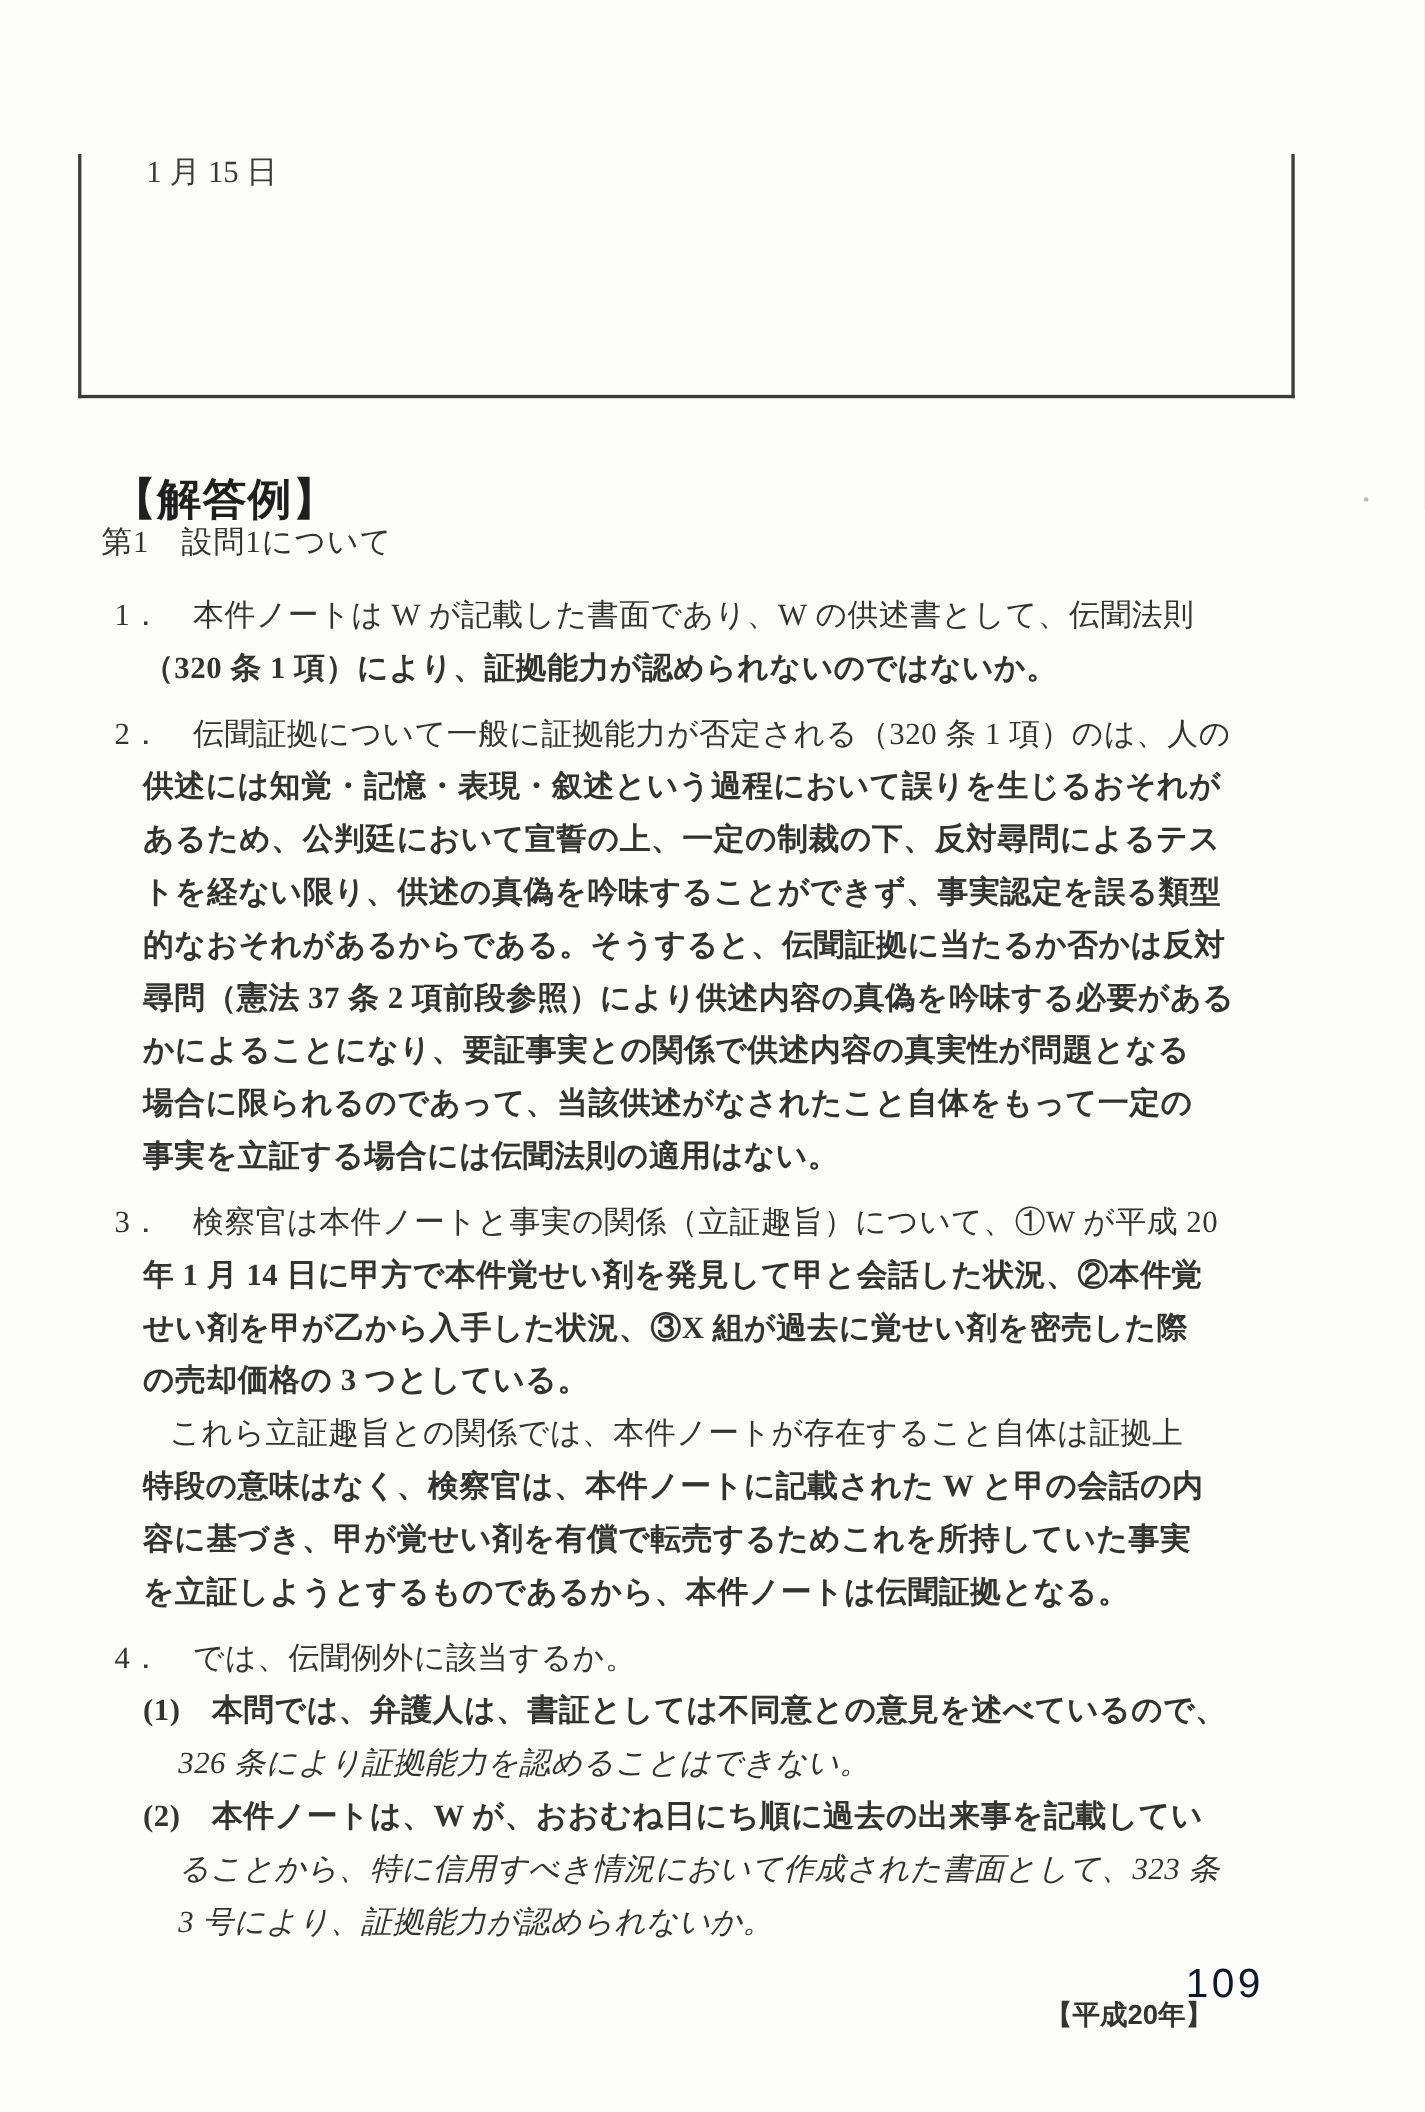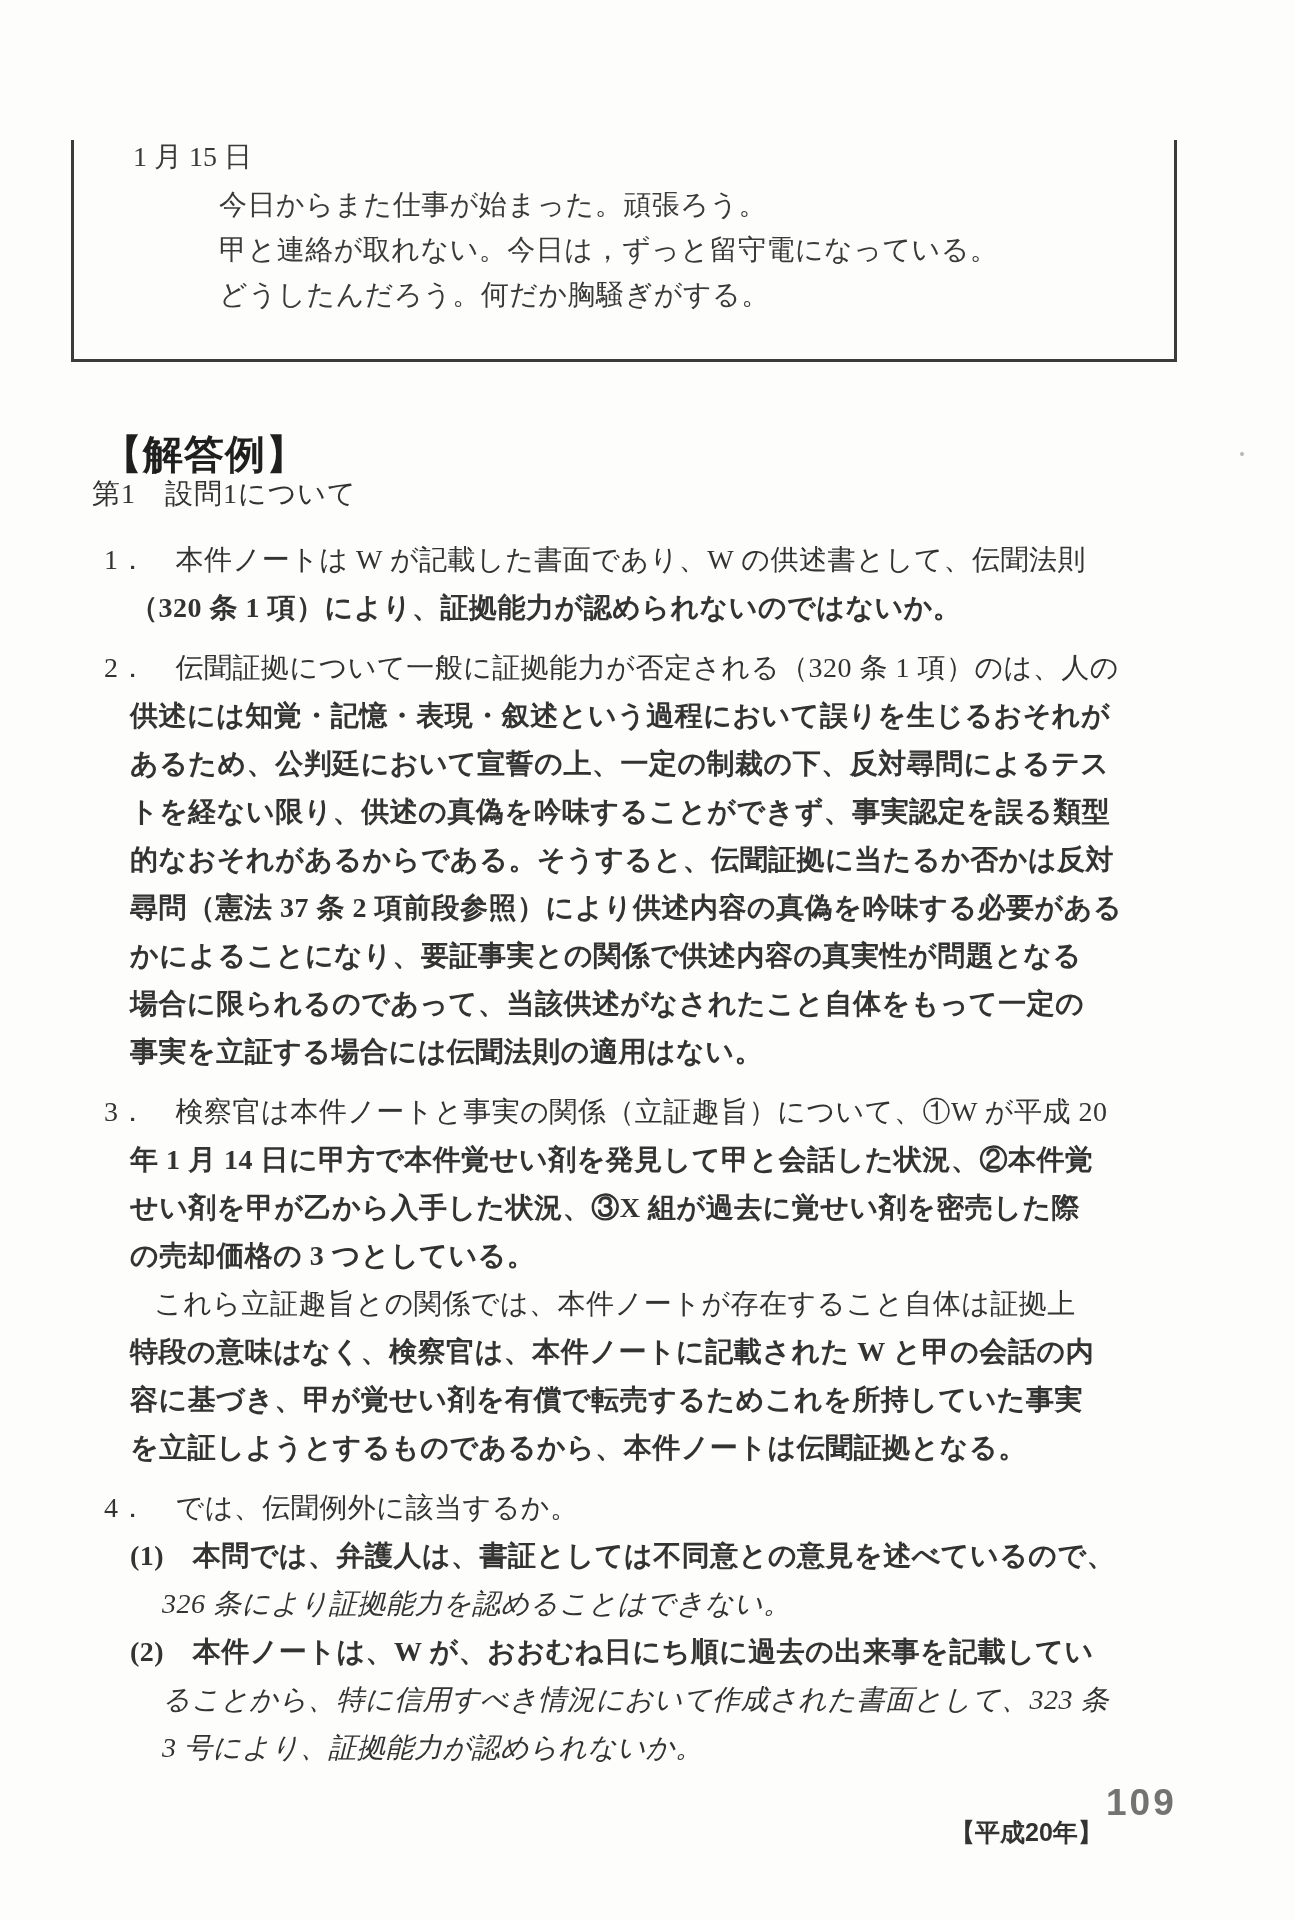--- a/index.html
+++ b/index.html
@@ -56,41 +56,40 @@
   .body-lines .line.i2 { padding-left:50px; }
   .body-lines .line.i3 { padding-left:58px;font-style:italic; }
 
   
   .footer-year {
     position:absolute; left:950px; top:1792px;
     font-family:"Liberation Sans","DejaVu Sans",sans-serif;
     font-weight:bold; font-size:25px; line-height:30px; color:#333;margin-top:25px;
   }
   .footer-page {
-    position:absolute; left:1106px; top:1782px;
+    position:absolute; left:1078px; top:1782px;
     font-family:"Liberation Sans","DejaVu Sans",sans-serif;
-    font-weight:bold; font-size:37px; line-height:42px; color:#737373;
+    font-weight:normal; font-size:37px; line-height:42px; color:#0f172a;
     letter-spacing:3px;
   }
 
   
   .artifact-dot {
     position:absolute; left:1240px; top:452px;
     width:4px; height:4px; border-radius:50%;
     background:#9a9a8e; opacity:.7;
   }
 </style>
 </head>
 <body>
 
 <div class="page">
 
   <div class="diary-box">
     <div class="diary-date">1 月 15 日</div>
-    <div class="diary-entries"><div class="line i0">今日からまた仕事が始まった。頑張ろう。</div><div class="line i0">甲と連絡が取れない。今日は，ずっと留守電になっている。</div><div class="line i0">どうしたんだろう。何だか胸騒ぎがする。</div></div>
   </div>
 
   <div class="artifact-dot"></div>
 
   <div class="answer-heading">【解答例】</div>
 
   <div class="section-title">第1　設問1について</div>
 
   <div class="body-lines"><div class="line i0">1．　本件ノートは W が記載した書面であり、W の供述書として、伝聞法則</div><div class="line i1">（320 条 1 項）により、証拠能力が認められないのではないか。</div><div class="line i0">2．　伝聞証拠について一般に証拠能力が否定される（320 条 1 項）のは、人の</div><div class="line i1">供述には知覚・記憶・表現・叙述という過程において誤りを生じるおそれが</div><div class="line i1">あるため、公判廷において宣誓の上、一定の制裁の下、反対尋問によるテス</div><div class="line i1">トを経ない限り、供述の真偽を吟味することができず、事実認定を誤る類型</div><div class="line i1">的なおそれがあるからである。そうすると、伝聞証拠に当たるか否かは反対</div><div class="line i1">尋問（憲法 37 条 2 項前段参照）により供述内容の真偽を吟味する必要がある</div><div class="line i1">かによることになり、要証事実との関係で供述内容の真実性が問題となる</div><div class="line i1">場合に限られるのであって、当該供述がなされたこと自体をもって一定の</div><div class="line i1">事実を立証する場合には伝聞法則の適用はない。</div><div class="line i0">3．　検察官は本件ノートと事実の関係（立証趣旨）について、①W が平成 20</div><div class="line i1">年 1 月 14 日に甲方で本件覚せい剤を発見して甲と会話した状況、②本件覚</div><div class="line i1">せい剤を甲が乙から入手した状況、③X 組が過去に覚せい剤を密売した際</div><div class="line i1">の売却価格の 3 つとしている。</div><div class="line i2">これら立証趣旨との関係では、本件ノートが存在すること自体は証拠上</div><div class="line i1">特段の意味はなく、検察官は、本件ノートに記載された W と甲の会話の内</div><div class="line i1">容に基づき、甲が覚せい剤を有償で転売するためこれを所持していた事実</div><div class="line i1">を立証しようとするものであるから、本件ノートは伝聞証拠となる。</div><div class="line i0">4．　では、伝聞例外に該当するか。</div><div class="line i1">(1)　本問では、弁護人は、書証としては不同意との意見を述べているので、</div><div class="line i3">326 条により証拠能力を認めることはできない。</div><div class="line i1">(2)　本件ノートは、W が、おおむね日にち順に過去の出来事を記載してい</div><div class="line i3">ることから、特に信用すべき情況において作成された書面として、323 条</div><div class="line i3">3 号により、証拠能力が認められないか。</div></div>
 

